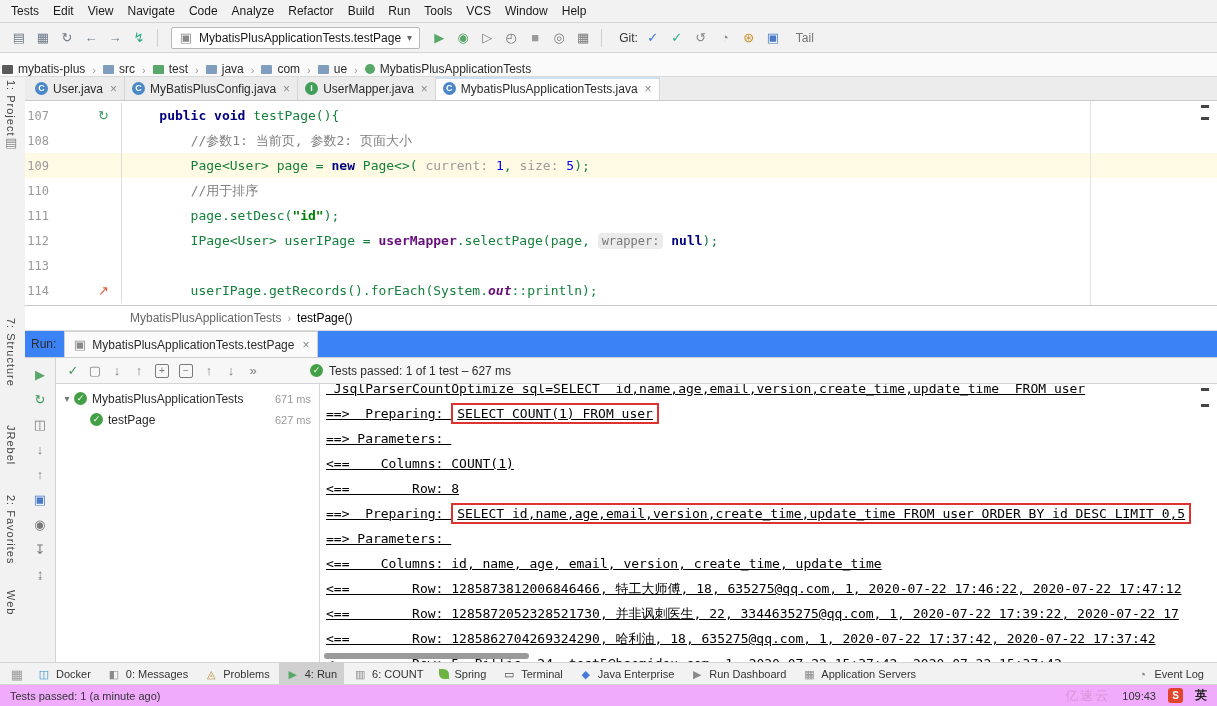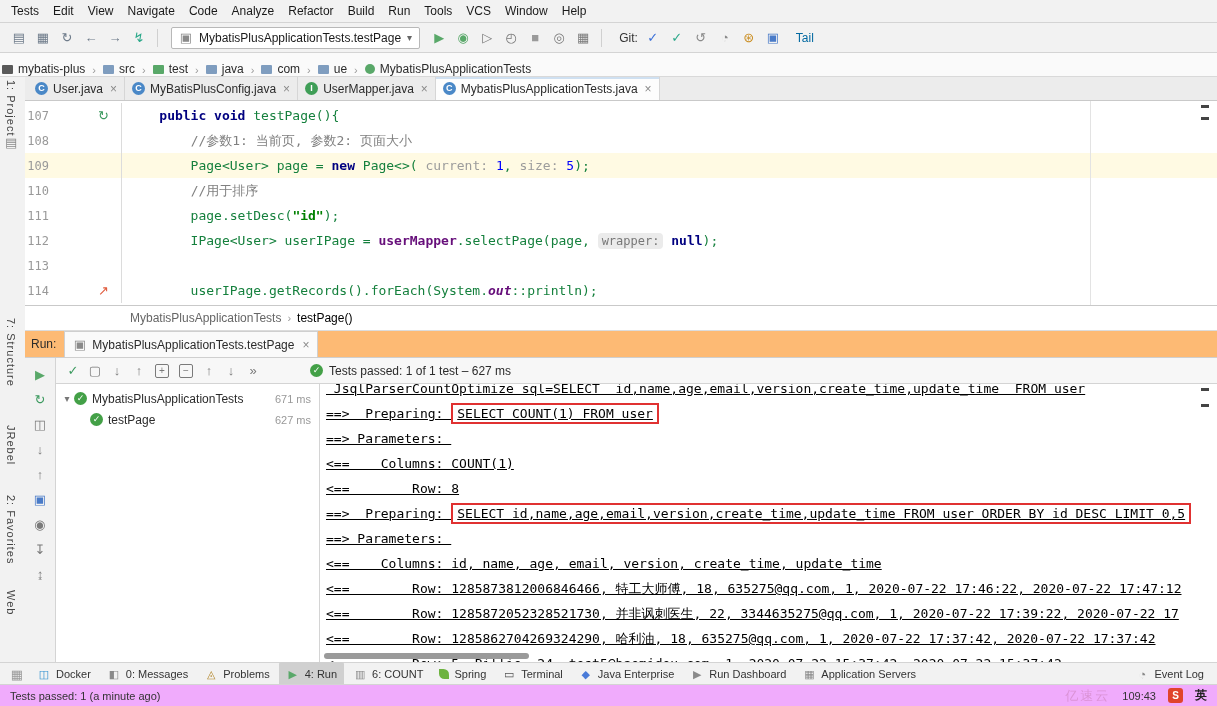--- a/index.html
+++ b/index.html
@@ -17,21 +17,21 @@
   .tb-group{display:flex;align-items:center;gap:2px;}
   .gicon2{width:22px;height:20px;display:inline-flex;align-items:center;justify-content:center;
           font-size:13px;flex:none;}
   .gicon2.boxed{width:12px;height:12px;border:1px solid currentColor;font-size:10px;line-height:10px;
           margin:0 5px;border-radius:2px;}
   .tb-sep{width:1px;height:18px;background:#d0d0d0;margin:0 5px;flex:none;}
   .run-combo{height:20px;background:#fff;border:1px solid #b8b8b8;border-radius:2px;display:flex;
              align-items:center;gap:6px;padding:0 7px;margin:0 6px;min-width:215px;}
   .combo-caret{color:#666;font-size:10px;}
   .git-label{color:#333;margin:0 2px 0 10px;}
-  .tail{color:#0369a1;margin-left:10px;}
+  .tail{color:#737373;margin-left:10px;}
 
   
   .navbar{position:absolute;top:53px;left:0;right:0;height:23px;background:#fafafa;
           border-bottom:1px solid #d9d9d9;display:flex;align-items:flex-end;}
   .crumb{display:inline-flex;align-items:center;gap:5px;padding:0 2px;color:#2b2b2b;}
   .crumb-sep{color:#9a9a9a;margin:0 5px;font-size:11px;}
   .crumb-ico{width:11px;height:9px;border-radius:1px;display:inline-block;background:#7f9dbf;}
   .crumb-ico.project-folder{background:#5a5a5a;}
   .crumb-ico.test-folder{background:#59a869;}
   .crumb-ico.test-class{background:#59a869;width:10px;height:10px;border-radius:50%;}
@@ -77,21 +77,21 @@
   .seg-pill{color:#787878;background:#ebebeb;border-radius:4px;padding:1px 4px;font-size:12px;}
   .emark{position:absolute;width:8px;height:3px;background:#444;right:8px;}
 
   
   .runpanel{position:absolute;top:305px;left:25px;right:0;height:358px;background:#fff;
             border-top:1px solid #c9c9c9;display:flex;flex-direction:column;}
   .rp-bc{height:24px;flex:none;display:flex;align-items:center;padding-left:105px;background:#fff;
          color:#666;}
   .rp-bc .crumb-sep{margin:0 6px;}
   .rp-bc .bc-last{color:#000000;}
-  .rp-tabrow{height:26px;flex:none;background:#fdba74;border-top:1px solid #dcdcdc;
+  .rp-tabrow{height:26px;flex:none;background:#3b82f6;border-top:1px solid #dcdcdc;
              border-bottom:1px solid #cfcfcf;display:flex;align-items:center;padding-left:6px;gap:8px;}
   .rp-runlabel{color:#2b2b2b;}
   .rp-tab{height:25px;background:#fafafa;border:1px solid #cfcfcf;border-bottom:none;display:flex;
           align-items:center;gap:6px;padding:0 8px;color:#2b2b2b;}
   .rp-body{flex:1;display:flex;min-height:0;}
   .rp-strip{width:30px;flex:none;background:#f2f2f2;border-right:1px solid #d4d4d4;display:flex;
             flex-direction:column;align-items:center;padding-top:6px;gap:5px;}
   .rp-main{flex:1;display:flex;flex-direction:column;min-width:0;}
   .rp-toolbar{height:25px;flex:none;background:#f7f7f7;border-bottom:1px solid #d4d4d4;display:flex;
               align-items:center;padding-left:6px;}

